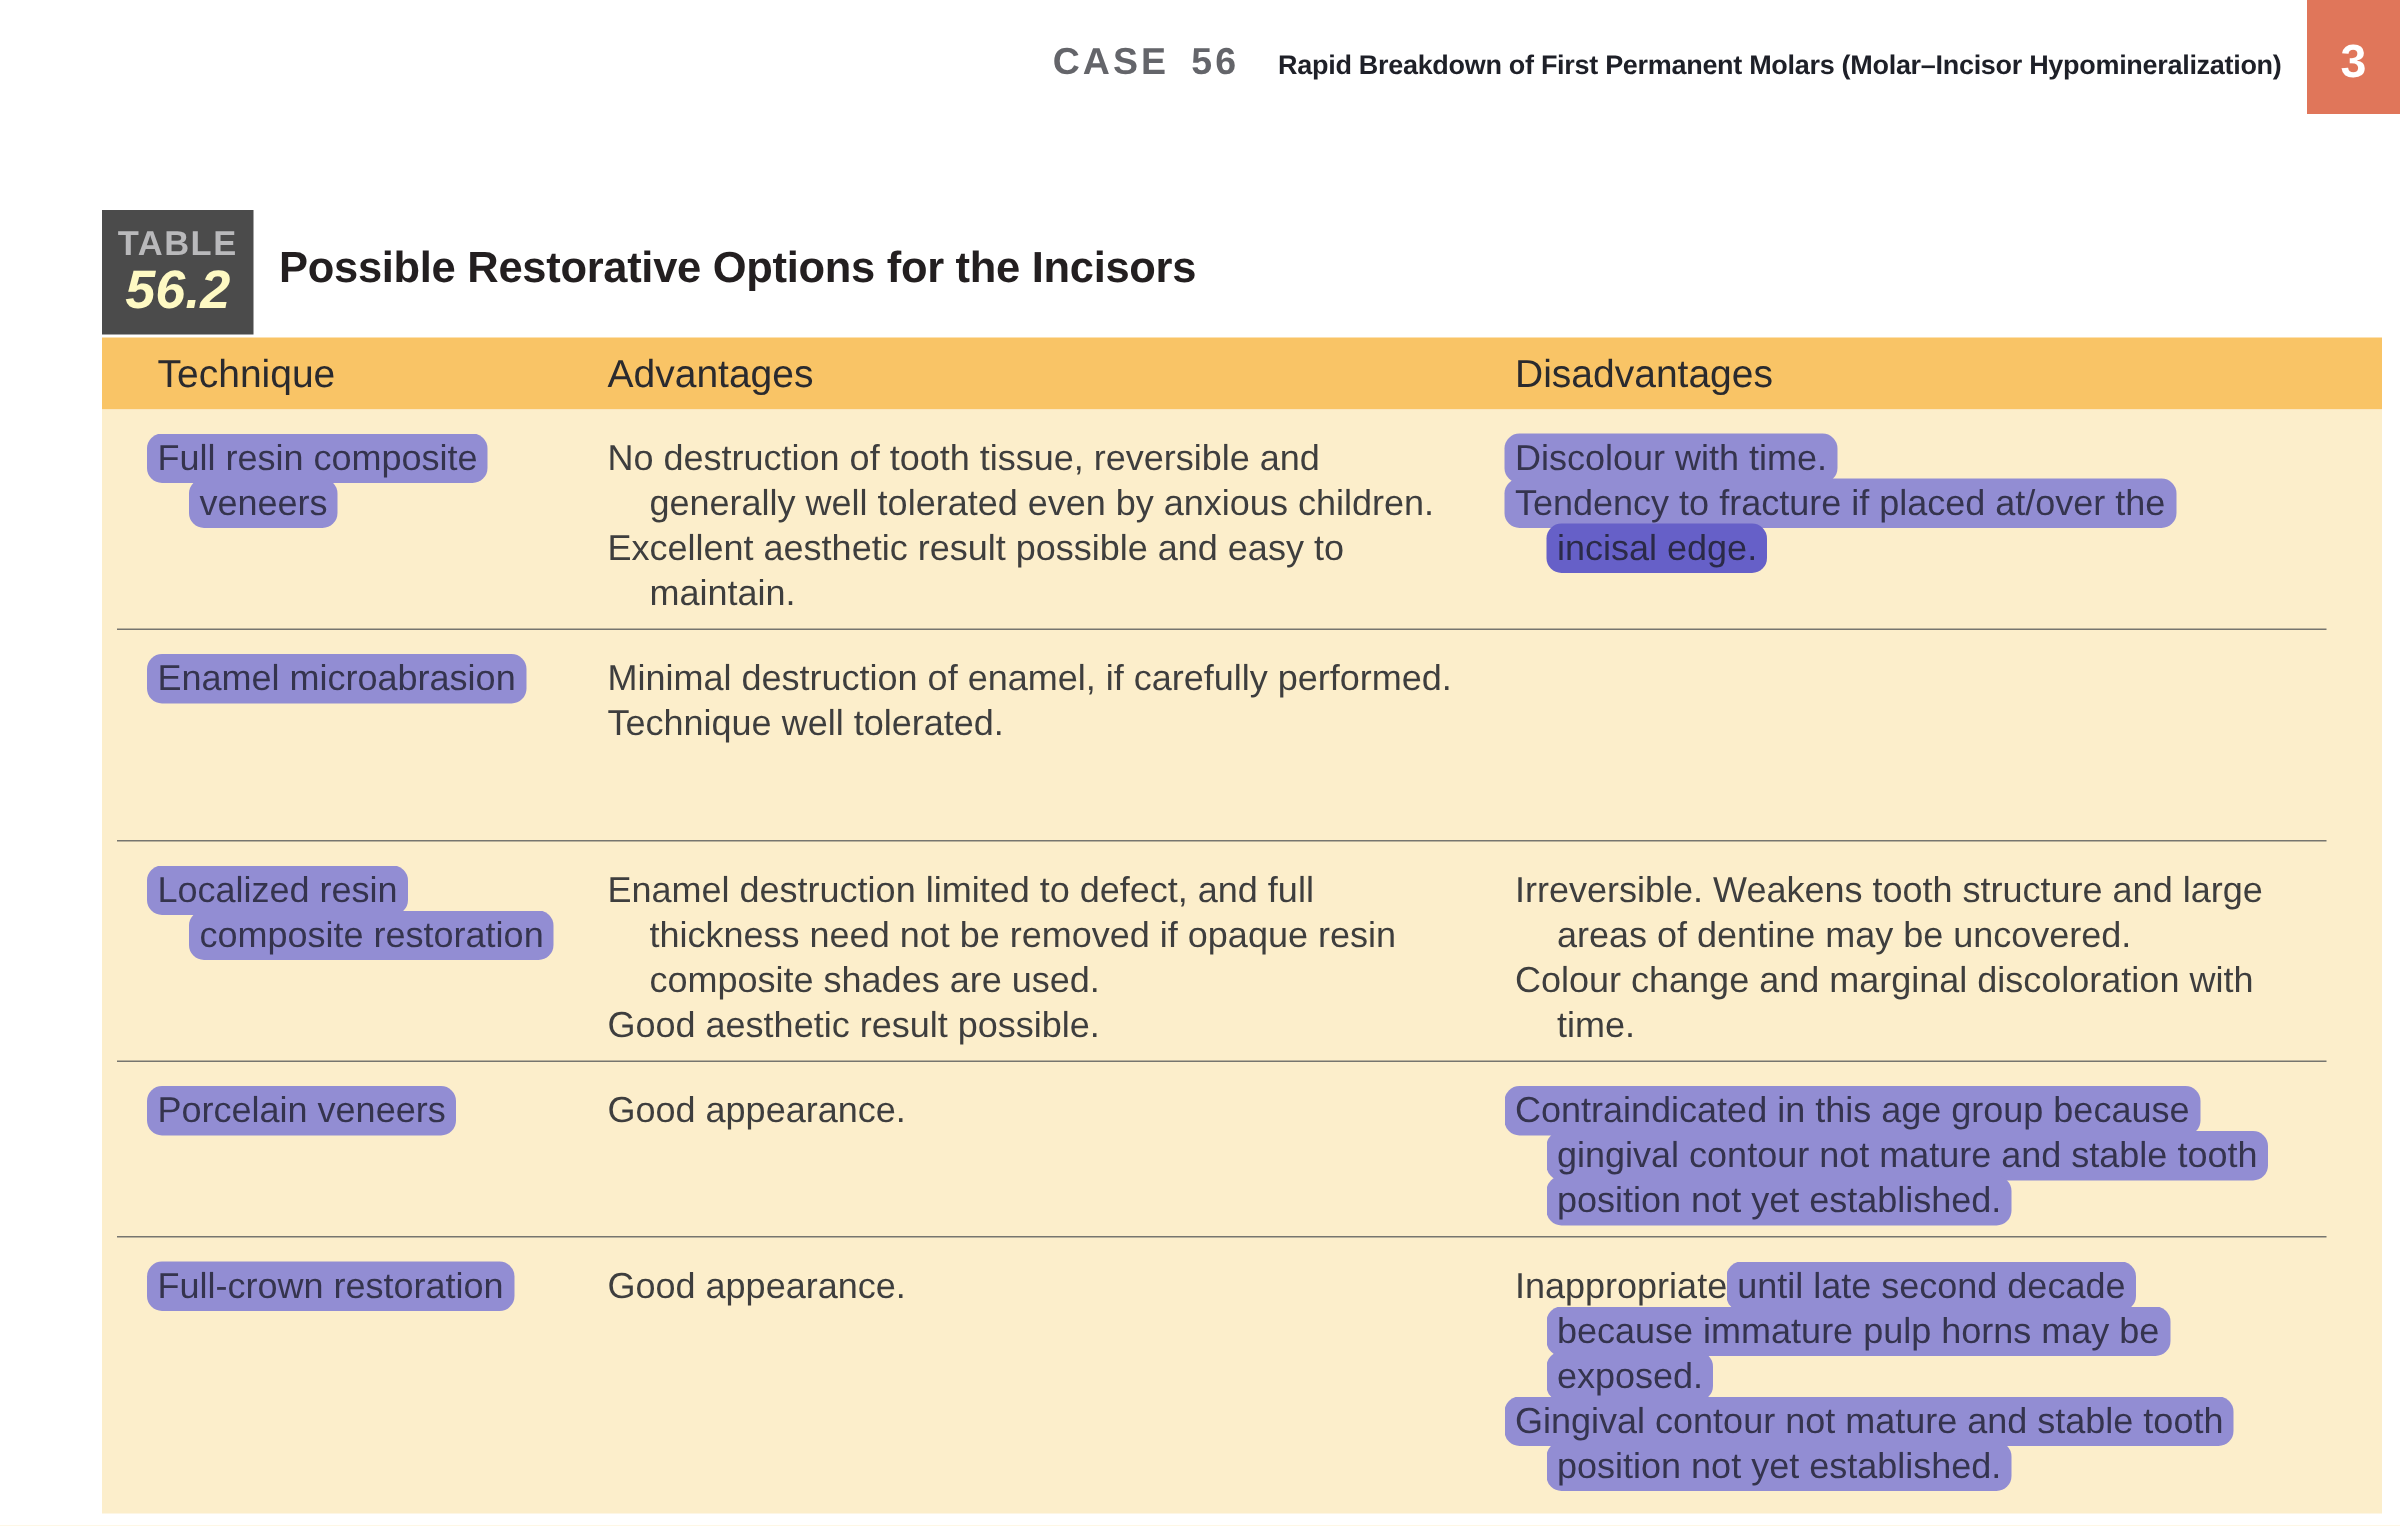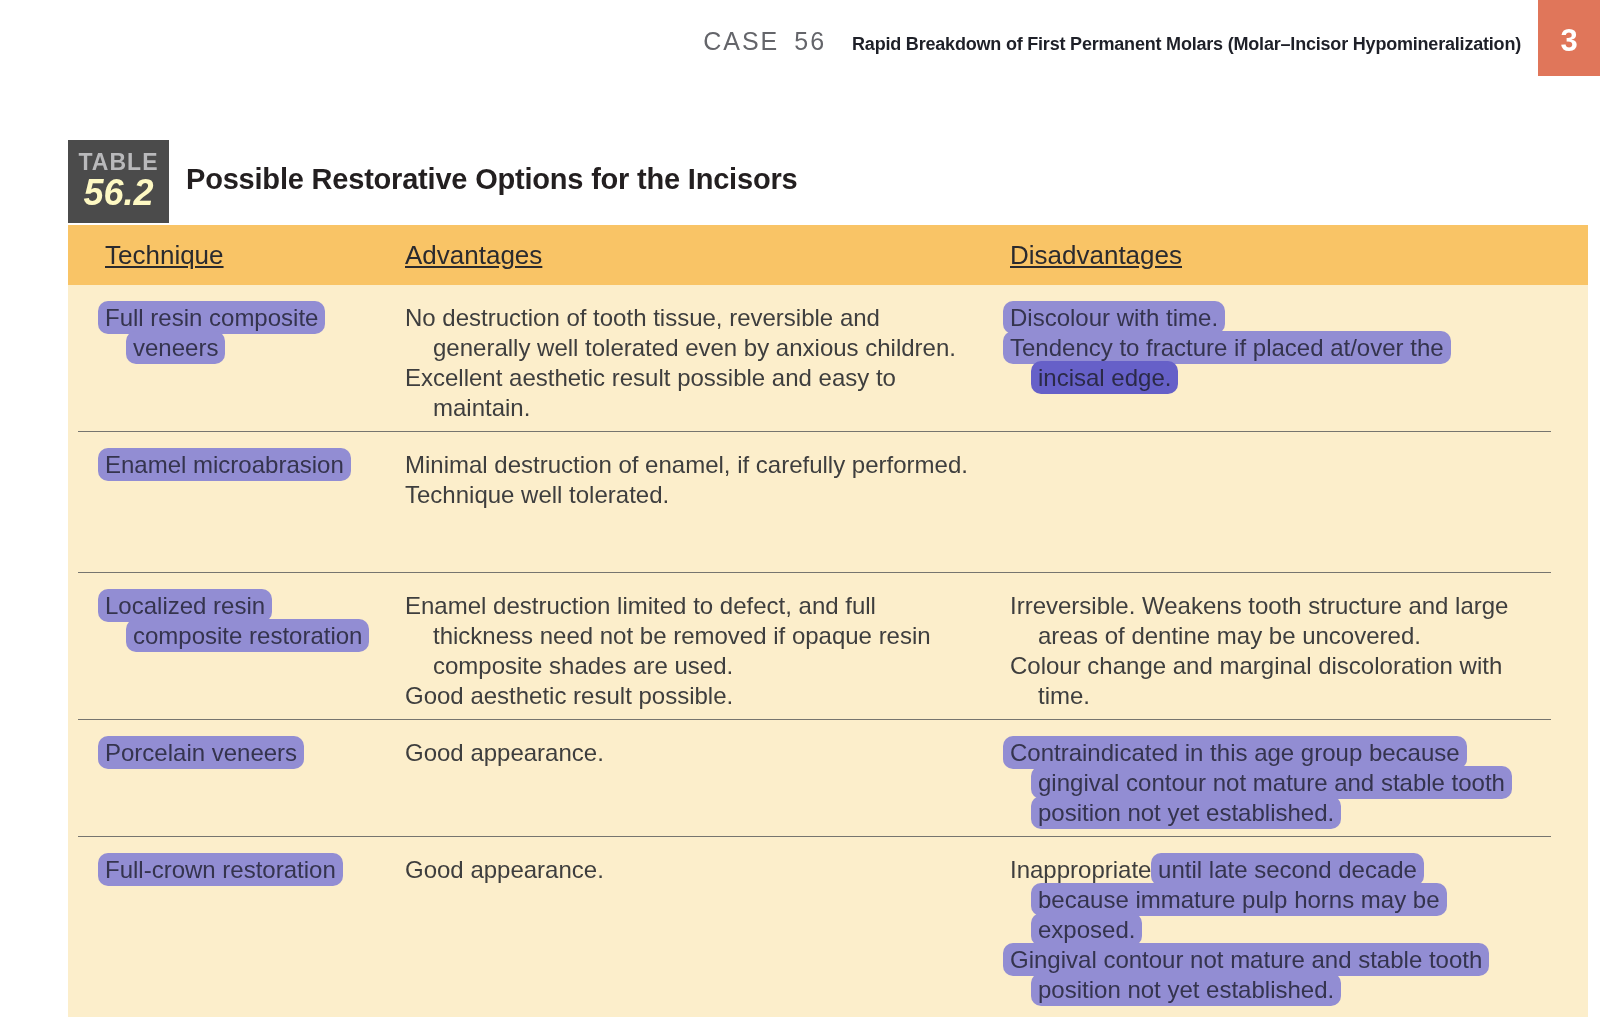--- a/index.html
+++ b/index.html
@@ -13,21 +13,21 @@
   }
 
   
   .case-header {
     position: absolute;
     top: 27px; right: 79px;
     display: flex; align-items: baseline; gap: 26px;
     white-space: nowrap;
   }
   .case-label {
-    color: #64656a; font-weight: normal; font-size: 25px;
+    color: #64656a; font-weight: bold; font-size: 25px;
     letter-spacing: 2px; word-spacing: 6px; text-align: center;
   }
   .case-title { color: #1e2028; font-weight: bold; font-size: 18px; letter-spacing: -0.2px; }
 
   .page-tab {
     position: absolute; top: 0; right: 0;
     width: 62px; height: 76px;
     background: var(--c-tab, #E0765A);
     color: #ffffff; font-size: 31px; font-weight: bold;
     display: flex; align-items: center; justify-content: center;
@@ -48,25 +48,25 @@
   .table-title {
     position: absolute; left: 186px; top: 163px;
     font-size: 29px; font-weight: bold; color: #231f20;
     letter-spacing: -0.2px;
   }
 
   
   .the-table { position: absolute; left: 68px; top: 225px; width: 1520px; }
 
   .thead {
-    height: 60px;
+    height: 48px;
     background: var(--c-header, #F9C466);
     display: grid; grid-template-columns: 337px 605px 1fr;
     align-items: center;
-    font-size: 26px; color: #2a2a2e; text-decoration: underline;
+    font-size: 26px; color: #2a2a2e;
   }
 
   .tbody {
     background: var(--c-body, #FCEECB);
     font-size: 24px; line-height: 30px; color: #3e3e3e;
   }
 
   .trow {
     display: grid; grid-template-columns: 337px 605px 1fr;
     padding: 18px 0 8px 0;

